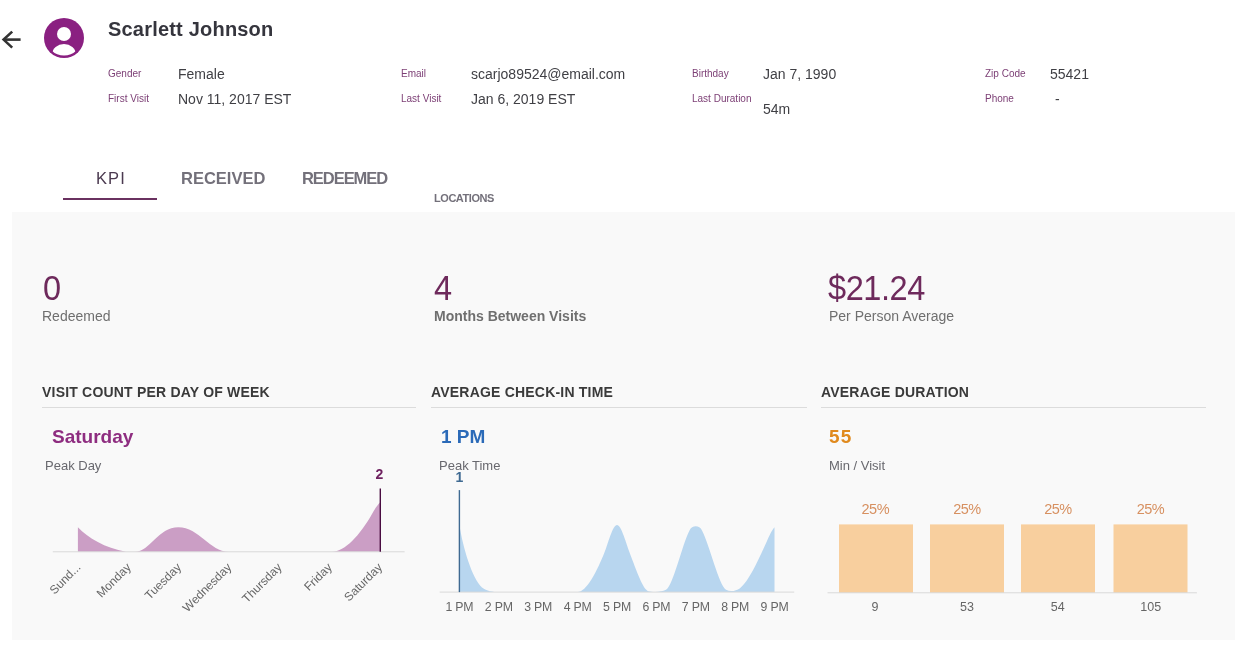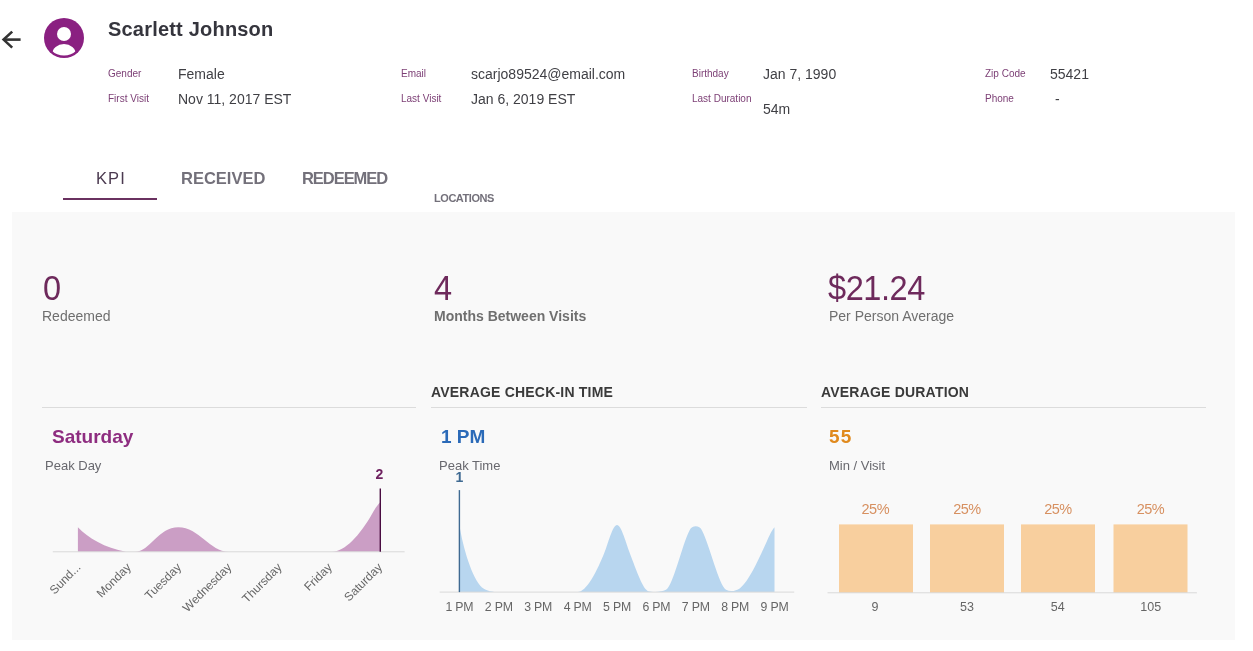--- a/index.html
+++ b/index.html
@@ -71,20 +71,21 @@
 
   <div class="abs" style="left:12px;top:212px;width:1223px;height:428px;background:#f9f9f9;"></div>
 
   <div class="abs statnum" style="left:43px;top:270px;">0</div>
   <div class="abs statlbl" style="left:42px;top:308px;">Redeemed</div>
   <div class="abs statnum" style="left:434px;top:270px;">4</div>
   <div class="abs statlbl" style="left:434px;top:308px;font-weight:bold;">Months Between Visits</div>
   <div class="abs statnum" style="left:828px;top:270px;">$21.24</div>
   <div class="abs statlbl" style="left:829px;top:308px;">Per Person Average</div>
 
+  <div class="abs ctitle" style="left:42px;top:384px;">VISIT COUNT PER DAY OF WEEK</div>
   <div class="abs crule" style="left:42px;top:407px;width:374px;"></div>
   <div class="abs ctitle" style="left:431px;top:384px;">AVERAGE CHECK-IN TIME</div>
   <div class="abs crule" style="left:431px;top:407px;width:376px;"></div>
   <div class="abs ctitle" style="left:821px;top:384px;">AVERAGE DURATION</div>
   <div class="abs crule" style="left:821px;top:407px;width:385px;"></div>
 
   <div class="abs bigval" style="left:52px;top:426px;color:#8e2d80;">Saturday</div>
   <div class="abs sublbl" style="left:45px;top:458px;">Peak Day</div>
   <div class="abs bigval" style="left:441px;top:426px;color:#2b6ab8;">1 PM</div>
   <div class="abs sublbl" style="left:439px;top:458px;">Peak Time</div>

